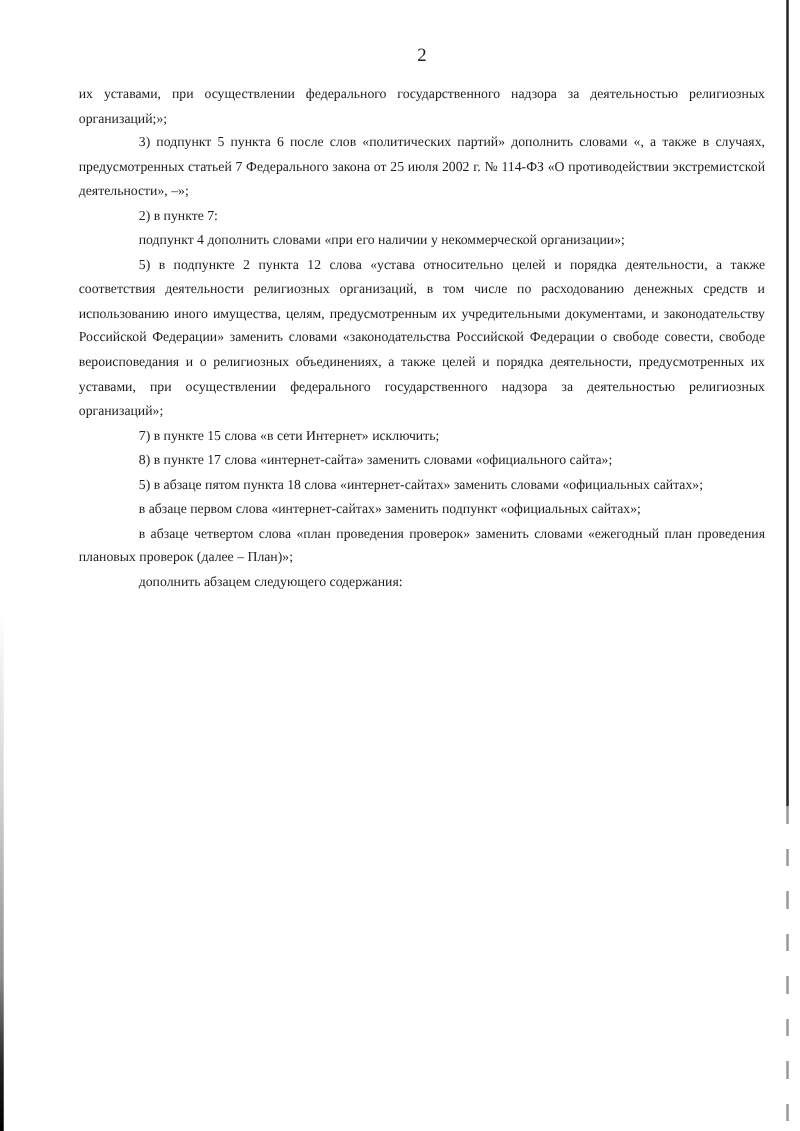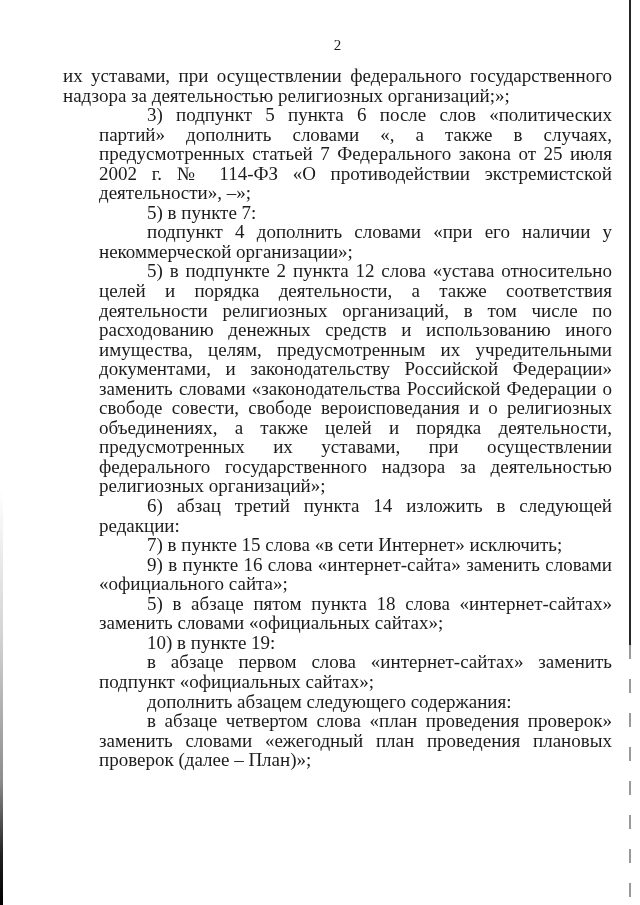--- a/index.html
+++ b/index.html
@@ -23,31 +23,30 @@
     width: 549px;
     text-align: center;
     font-size: 15px;
     line-height: 19px;
   }
   .body-text {
     position: absolute;
     top: 66px;
     left: 63px;
     width: 549px;
-    font-size: 19px;
+    font-size: 11px;
     line-height: 19.55px;
     text-align: justify;
   }
   .body-text p {
     margin: 0;
     padding: 0;
   }
   .body-text p.indent {
     text-indent: 48px;
-    margin-left: 36px;
   }
   
   .scan-edge-right-solid {
     position: absolute;
     left: 629px;
     top: 0;
     width: 2px;
     height: 645px;
     background: #262626;
   }
@@ -84,29 +83,27 @@
 </style>
 </head>
 <body>
 
 <div class="page">
   <div class="page-number">2</div>
 
   <div class="body-text">
       <p>их уставами, при осуществлении федерального государственного надзора за деятельностью религиозных организаций;»;</p>
       <p class="indent">3) подпункт 5 пункта 6 после слов «политических партий» дополнить словами «, а также в случаях, предусмотренных статьей 7 Федерального закона от 25 июля 2002 г. № 114-ФЗ «О противодействии экстремистской деятельности», –»;</p>
-      <p class="indent">5) в пункте 7:</p>
+      <p class="indent">2) в пункте 7:</p>
       <p class="indent">подпункт 4 дополнить словами «при его наличии у некоммерческой организации»;</p>
       <p class="indent">5) в подпункте 2 пункта 12 слова «устава относительно целей и порядка деятельности, а также соответствия деятельности религиозных организаций, в том числе по расходованию денежных средств и использованию иного имущества, целям, предусмотренным их учредительными документами, и законодательству Российской Федерации» заменить словами «законодательства Российской Федерации о свободе совести, свободе вероисповедания и о религиозных объединениях, а также целей и порядка деятельности, предусмотренных их уставами, при осуществлении федерального государственного надзора за деятельностью религиозных организаций»;</p>
-      <p class="indent">6) абзац третий пункта 14 изложить в следующей редакции:</p>
       <p class="indent">7) в пункте 15 слова «в сети Интернет» исключить;</p>
-      <p class="indent">9) в пункте 16 слова «интернет-сайта» заменить словами «официального сайта»;</p>
+      <p class="indent">8) в пункте 17 слова «интернет-сайта» заменить словами «официального сайта»;</p>
       <p class="indent">5) в абзаце пятом пункта 18 слова «интернет-сайтах» заменить словами «официальных сайтах»;</p>
-      <p class="indent">10) в пункте 19:</p>
       <p class="indent">в абзаце первом слова «интернет-сайтах» заменить подпункт «официальных сайтах»;</p>
+      <p class="indent">в абзаце четвертом слова «план проведения проверок» заменить словами «ежегодный план проведения плановых проверок (далее – План)»;</p>
       <p class="indent">дополнить абзацем следующего содержания:</p>
-      <p class="indent">в абзаце четвертом слова «план проведения проверок» заменить словами «ежегодный план проведения плановых проверок (далее – План)»;</p>
     </div>
 
   <div class="scan-edge-right-solid"></div>
   <div class="scan-edge-right-dashed"></div>
   <div class="scan-edge-left"></div>
 </div>
 
 </body></html>

